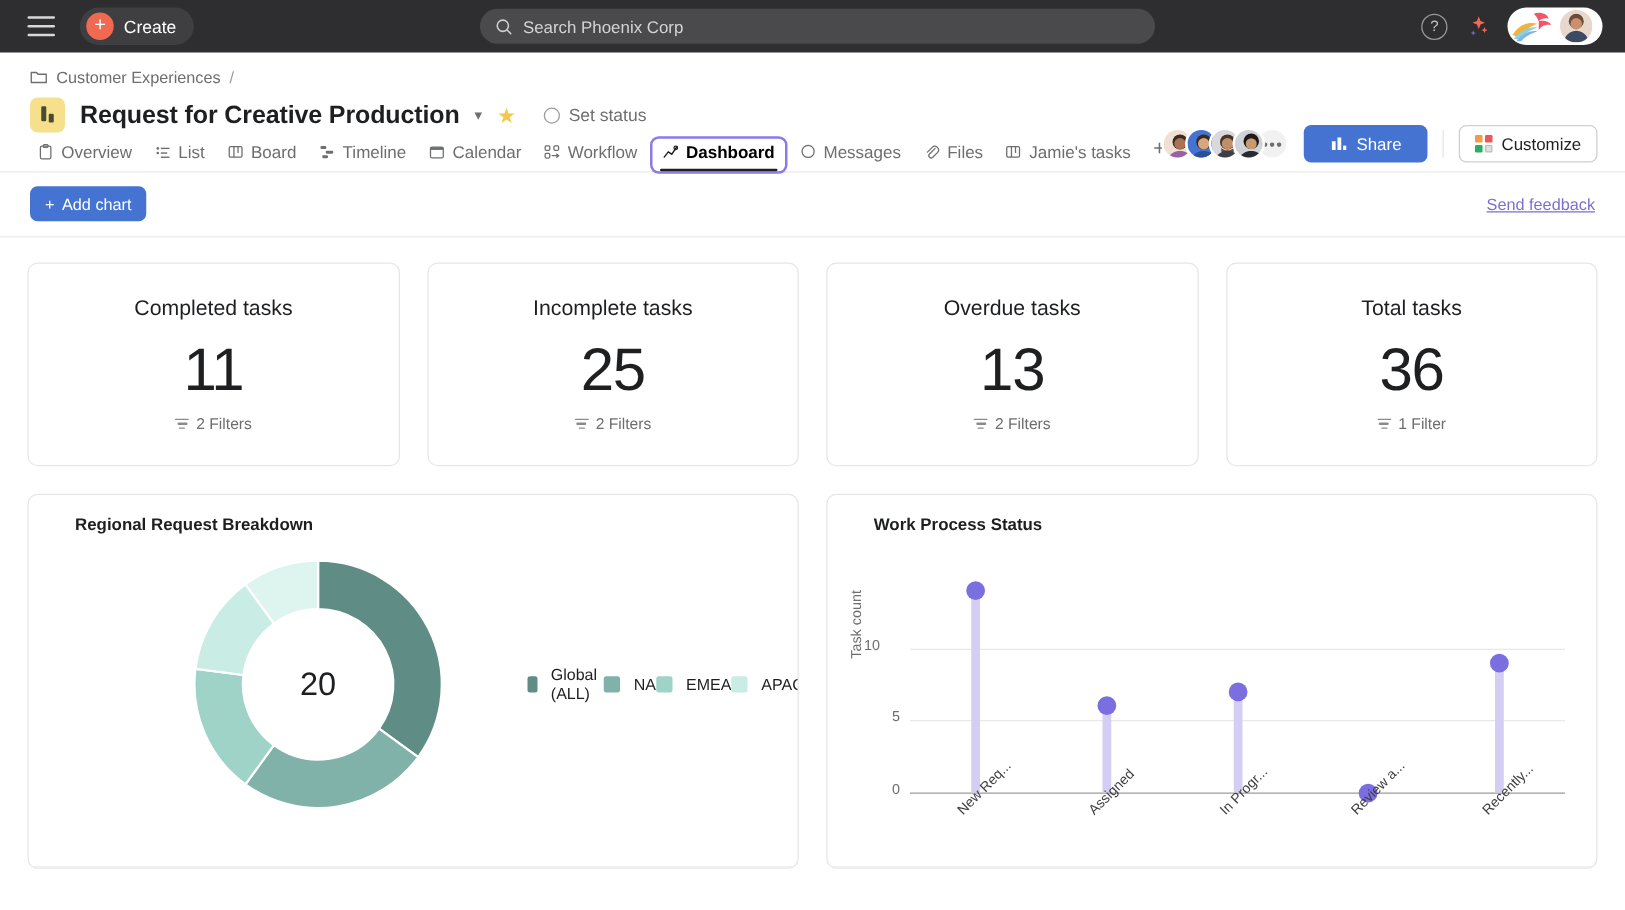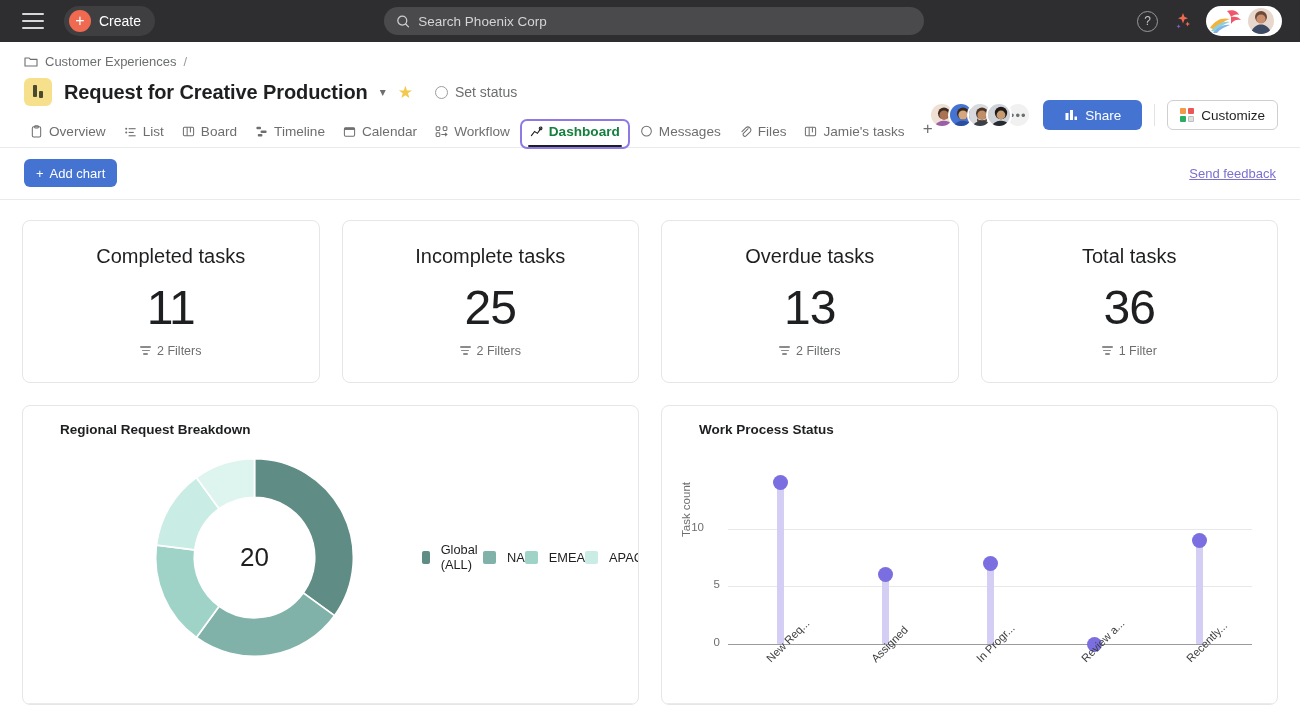--- a/index.html
+++ b/index.html
@@ -114,29 +114,29 @@
     display: flex; align-items: center; gap: 7px; height: 30px; padding: 0 12px;
     background: #fff; color: #1e1f21; border: 1px solid #cfcfd1; border-radius: 6px;
     font-size: 13.5px; cursor: pointer;
   }
   .cust-icon { display: grid; grid-template-columns: 6px 6px; grid-gap: 2px; }
   .cust-icon i { display:block; width: 6px; height: 6px; border-radius: 1px; }
 
   
   .tabs {
     display: flex; align-items: flex-end; gap: 2px;
-    padding: 0 22px; border-bottom: 1px solid #eaeaec; margin-top: 10px;
+    padding: 0 22px; border-bottom: 1px solid #eaeaec; 
     height: 32px;
   }
   .tab {
     display: flex; align-items: center; gap: 6px;
     padding: 0 8px 8px 8px; font-size: 13.6px; color: #6d6e6f; cursor: pointer;
     position: relative; white-space: nowrap;
   }
-  .tab.active { color: #15803d; font-weight: bold; }
+  .tab.active { color: #000000; font-weight: bold; }
   .tab.active::after {
     content: ""; position: absolute; left: 6px; right: 6px; bottom: 0;
     height: 2.5px; background: #1e1f21; border-radius: 2px;
   }
   .tab.focused {
     border: 2px solid #8f7ae5; border-radius: 7px;
     padding: 3px 8px 8px 8px; margin-bottom: -2px;
   }
   .tab-plus { font-size: 17px; color: #6d6e6f; padding: 0 8px 8px 8px; cursor: pointer; }
 
@@ -156,21 +156,21 @@
 
   
   .dash { padding: 20px 22px 0 22px; }
   .stat-row { display: flex; gap: 22px; }
   .stat-card {
     flex: 1; height: 163px; background: #fff;
     border: 1px solid #e6e6e8; border-radius: 8px;
     display: flex; flex-direction: column; align-items: center; justify-content: center;
     cursor: pointer;
   }
-  .stat-title { font-size: 20px; color: #1e1f21; }
+  .stat-title { font-size: 17px; color: #1e1f21; }
   .stat-value { font-size: 48px; color: #1e1f21; font-weight: 300; line-height: 1.15; margin-top: 12px; letter-spacing: -1px; text-align: right;}
   .stat-filter {
     display: flex; align-items: center; gap: 6px;
     font-size: 12.5px; color: #6d6e6f; margin-top: 8px;
   }
   .filter-icon { display: flex; flex-direction: column; gap: 2px; align-items: center; width: 11px; }
   .filter-icon i { display: block; height: 1.5px; background: #8a8b8c; border-radius: 1px; }
   .filter-icon i:nth-child(1){ width: 11px; }
   .filter-icon i:nth-child(2){ width: 8px; }
   .filter-icon i:nth-child(3){ width: 5px; }

